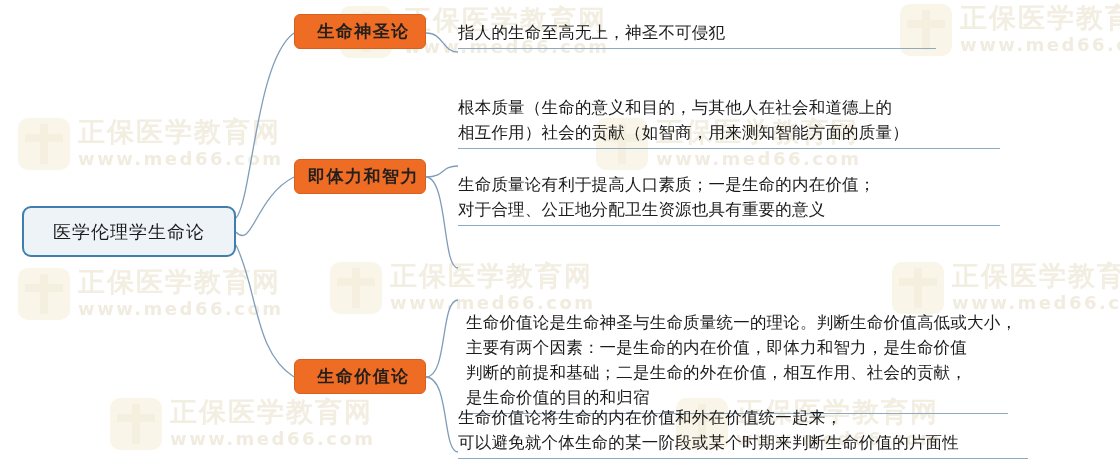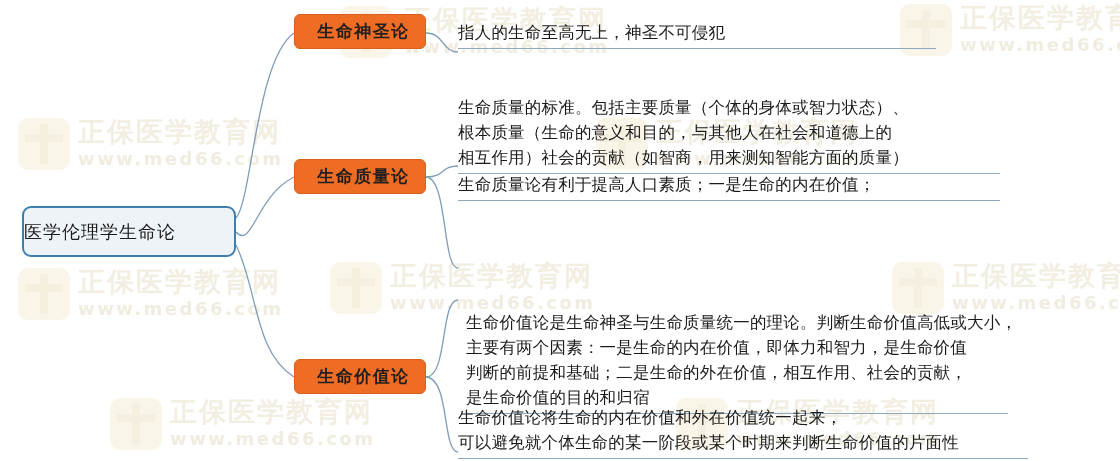--- a/index.html
+++ b/index.html
@@ -88,20 +88,21 @@
     left: 22px;
     top: 206px;
     width: 214px;
     height: 51px;
     box-sizing: border-box;
     background: #eef3f8;
     border: 2px solid #3f7fad;
     border-radius: 9px;
     display: flex;
     align-items: center;
+    justify-content: center;
     z-index: 3;
   }
   .root-label {
     font-family: "DejaVu Sans", "Liberation Sans", sans-serif;
     font-size: 18px;
     color: #1c1c1c;
     letter-spacing: 1px;
     white-space: nowrap;
   }
 
@@ -237,38 +238,38 @@
   </svg>
 
   <div class="root-node">
     <span class="root-label">医学伦理学生命论</span>
   </div>
 
   <div class="branch-node" id="branch-0">
     <span class="branch-label">生命神圣论</span>
   </div>
   <div class="branch-node" id="branch-1">
-    <span class="branch-label">生命质量论</span>
+    <span class="branch-label">即体力和智力</span>
   </div>
   <div class="branch-node" id="branch-2">
     <span class="branch-label">生命价值论</span>
   </div>
 
   <div class="text-block" id="tb-0">
     <div class="text-line">指人的生命至高无上，神圣不可侵犯</div>
   </div>
 
   <div class="text-block" id="tb-1">
-    <div class="text-line">生命质量的标准。包括主要质量（个体的身体或智力状态）、</div>
     <div class="text-line">根本质量（生命的意义和目的，与其他人在社会和道德上的</div>
     <div class="text-line">相互作用）社会的贡献（如智商，用来测知智能方面的质量）</div>
   </div>
 
   <div class="text-block" id="tb-2">
     <div class="text-line">生命质量论有利于提高人口素质；一是生命的内在价值；</div>
+    <div class="text-line">对于合理、公正地分配卫生资源也具有重要的意义</div>
   </div>
 
   <div class="text-block" id="tb-3">
     <div class="text-line">生命价值论是生命神圣与生命质量统一的理论。判断生命价值高低或大小，</div>
     <div class="text-line">主要有两个因素：一是生命的内在价值，即体力和智力，是生命价值</div>
     <div class="text-line">判断的前提和基础；二是生命的外在价值，相互作用、社会的贡献，</div>
     <div class="text-line">是生命价值的目的和归宿</div>
   </div>
 
   <div class="text-block" id="tb-4">

